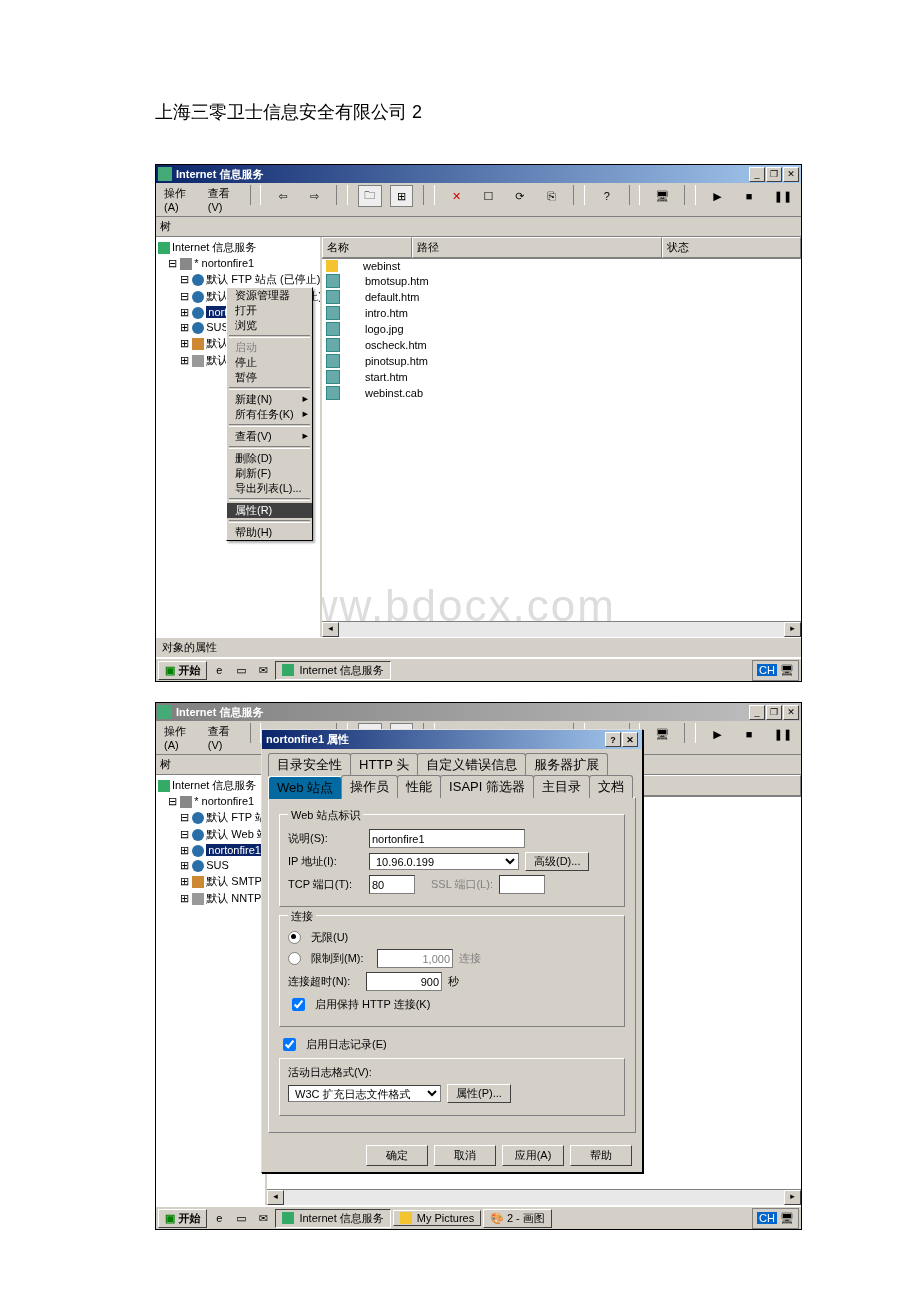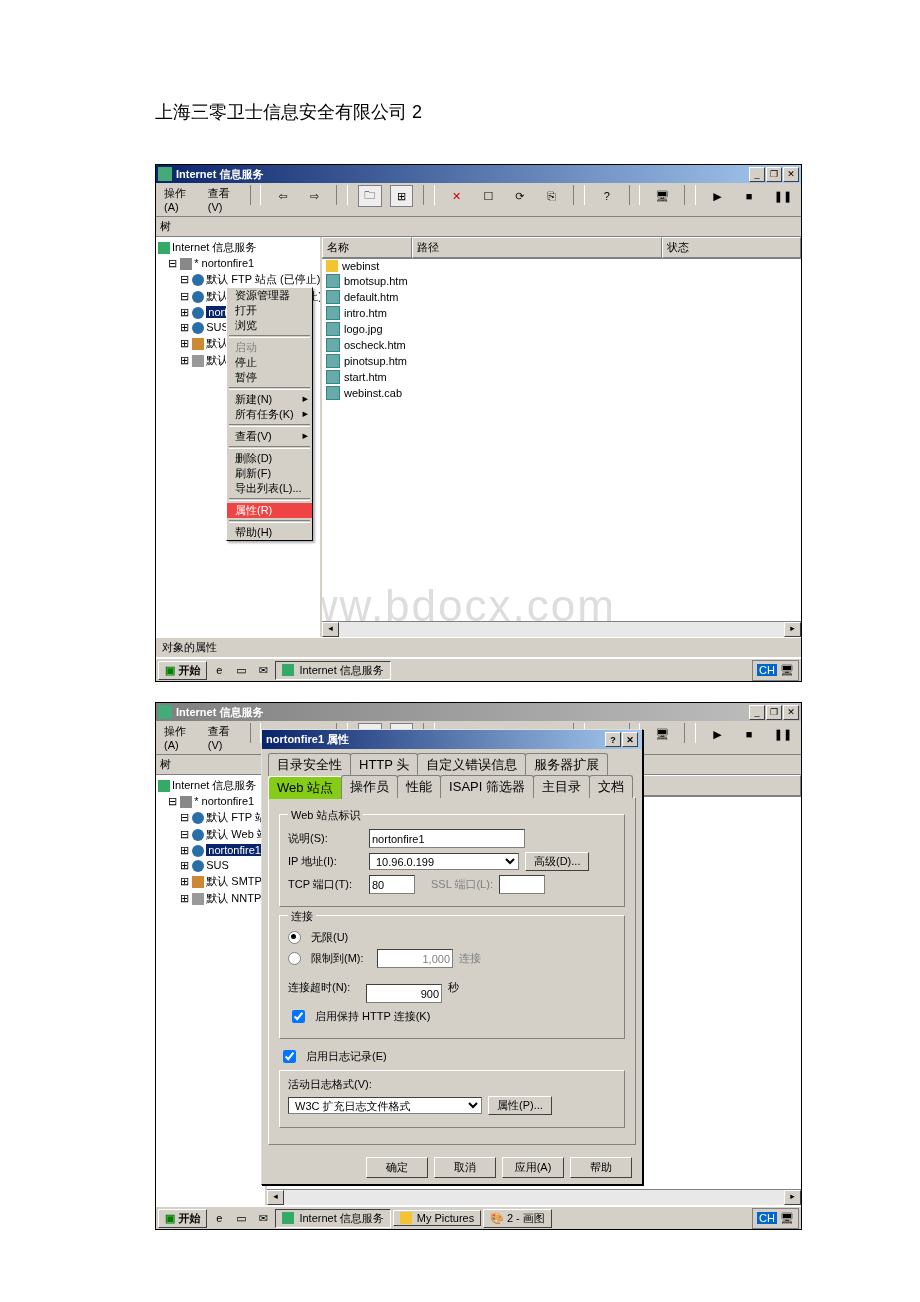--- a/index.html
+++ b/index.html
@@ -78,33 +78,33 @@
   .list-pane { flex:1; background:#fff; display:flex; flex-direction:column;}
   .list-head {
     display:flex; background:#d4d0c8; border-bottom:1px solid #808080;
   }
   .list-head .col {
     border-right:1px solid #808080; border-bottom:1px solid #808080;
     border-top:1px solid #fff; border-left:1px solid #fff;
     padding:2px 4px; font-size:11px;
   }
   .list-body { flex:1; position:relative; overflow:hidden;}
-  .list-body .row { padding:1px 4px; display:flex; align-items:center;}
+  .list-body .row { padding:1px 4px; display:flex; align-items:center;gap:21px;}
   .fic { display:inline-block; width:12px; height:12px; margin-right:4px;}
   .fic.fold { background:#f4c430;}
   .fic.file { background:#6aa; border:1px solid #388;}
   .ctx-menu {
     position:absolute; left:70px; top:50px; width:85px;
     background:#d4d0c8; border:1px solid #000; border-top-color:#fff; border-left-color:#fff;
     box-shadow: 2px 2px 2px rgba(0,0,0,.3);
     font-size:11px; z-index:5;
   }
   .ctx-menu .mi { padding:0 8px; position:relative;}
   .ctx-menu .mi.disabled { color:#808080;}
-  .ctx-menu .mi.sel { background:#ef4444; color:#fff;}
+  .ctx-menu .mi.sel { background:#404040; color:#fff;}
   .ctx-menu .msep { height:1px; margin:2px 2px; border-top:1px solid #808080; border-bottom:1px solid #fff;}
   .ctx-menu .arrow::after { content:"▸"; position:absolute; right:4px;}
   .statusbar {
     background:#d4d0c8; border-top:1px solid #fff; padding:2px 6px; font-size:11px;
   }
   .taskbar {
     background:#d4d0c8; display:flex; align-items:center; height:22px;
     border-top:2px solid #fff; padding:0 2px; gap:2px;
   }
   .taskbar .start {
@@ -140,21 +140,21 @@
   .dialog .dtitle {
     background:linear-gradient(to right,#0a246a,#a6caf0); color:#fff;
     padding:2px 4px; font-weight:bold; display:flex; align-items:center;
   }
   .tabs { display:flex; flex-wrap:wrap; padding:4px 6px 0;}
   .tabs .tab {
     border:1px solid #808080; border-bottom:none; background:#d4d0c8;
     padding:2px 8px; margin-right:-1px; margin-bottom:-1px; font-size:13px;
     border-top-left-radius:3px; border-top-right-radius:3px;
   }
-  .tabs .tab.active { background:#84cc16; border-top-color:#fff; border-left-color:#fff; position:relative; top:1px;}
+  .tabs .tab.active { background:#0369a1; border-top-color:#fff; border-left-color:#fff; position:relative; top:1px;}
   .tabpanel {
     margin:0 6px 6px; border:1px solid #808080; border-top-color:#fff; border-left-color:#fff;
     background:#d4d0c8; padding:8px 10px;
   }
   .group {
     border:1px solid #808080; border-top-color:#fff; border-left-color:#fff;
     position:relative; padding:10px 8px 8px; margin:8px 0;
   }
   .group .glabel {
     position:absolute; top:-7px; left:8px; background:#d4d0c8; padding:0 3px; font-size:11px;
@@ -422,38 +422,38 @@
               <span>无限(U)</span>
             </div>
           <div class="frow">
             <span class="radio"></span>
             <span style="width:60px">限制到(M):</span>
             <input class="txt dis" style="width: 70px; text-align: right;" disabled="" value="1,000">
             <span style="color:#808080">连接</span>
           </div>
           <div class="frow">
             <span style="width:72px">连接超时(N):</span>
-            <input class="txt" style="width: 70px; text-align: right; margin-top: 12px;" value="900">
+            <input class="txt" style="width: 70px; text-align: right;" value="900">
             <span>秒</span>
           </div>
           <div class="frow">
               <input type="checkbox" class="chk" checked="" style="">
               <span>启用保持 HTTP 连接(K)</span>
             </div>
         </div>
         <div class="frow">
             <input type="checkbox" class="chk" checked="" style="">
             <span>启用日志记录(E)</span>
           </div>
         <div class="group" style="margin-top:2px;">
           <div class="frow" style="margin-top:-4px;">
               <span>活动日志格式(V):</span>
             </div>
           <div class="frow">
-            <select style="width:194px"><option>W3C 扩充日志文件格式</option></select>
+            <select style="width:153px"><option>W3C 扩充日志文件格式</option></select>
             <span class="btn2">属性(P)...</span>
           </div>
         </div>
       </div>
       <div class="dlgbtns">
         <div class="b">确定</div>
         <div class="b">取消</div>
         <div class="b">应用(A)</div>
         <div class="b">帮助</div>
       </div>

